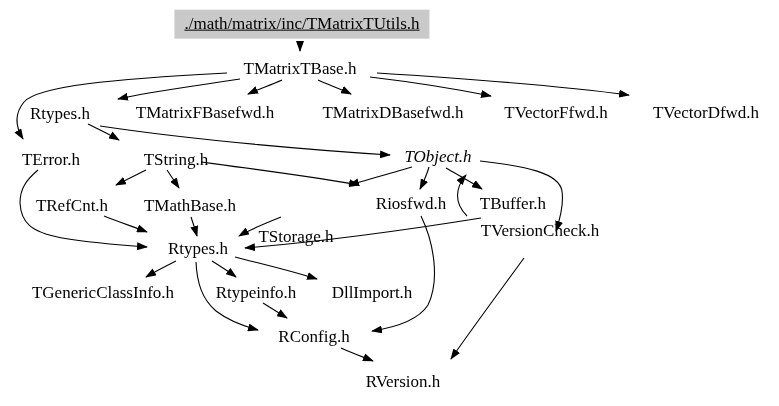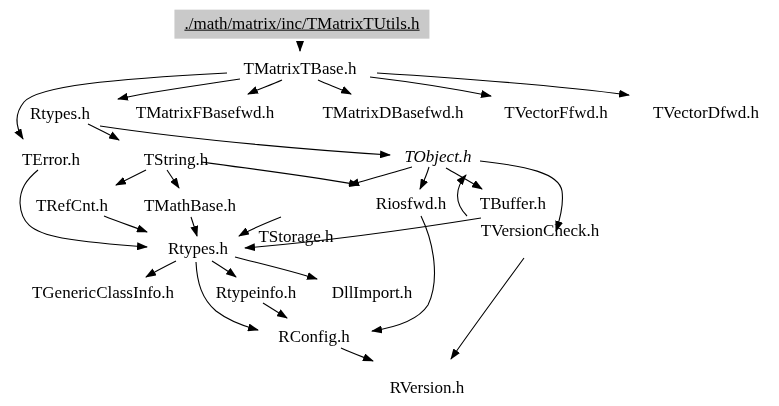--- a/index.html
+++ b/index.html
@@ -85,15 +85,15 @@
       <div class="node" style="left: 190px; top: 206px;">TMathBase.h</div>
       <div class="node" style="left: 296px; top: 205px; margin-top: 32px;">TStorage.h</div>
       <div class="node" style="left: 411px; top: 204px;">Riosfwd.h</div>
       <div class="node" style="left: 513px; top: 204px;">TBuffer.h</div>
       <div class="node" style="left: 198px; top: 249px;">Rtypes.h</div>
       <div class="node" style="left: 540px; top: 231px;">TVersionCheck.h</div>
       <div class="node" style="left: 103px; top: 293px;">TGenericClassInfo.h</div>
       <div class="node" style="left: 256px; top: 293px;">Rtypeinfo.h</div>
       <div class="node" style="left: 372px; top: 293px;">DllImport.h</div>
       <div class="node" style="left: 314px; top: 337px;">RConfig.h</div>
-      <div class="node" style="left: 427px; top: 382px; margin-top: 6px;">RVersion.h</div>
+      <div class="node" style="left: 403px; top: 382px;">RVersion.h</div>
     </div>
 </div>
 
 </body></html>

